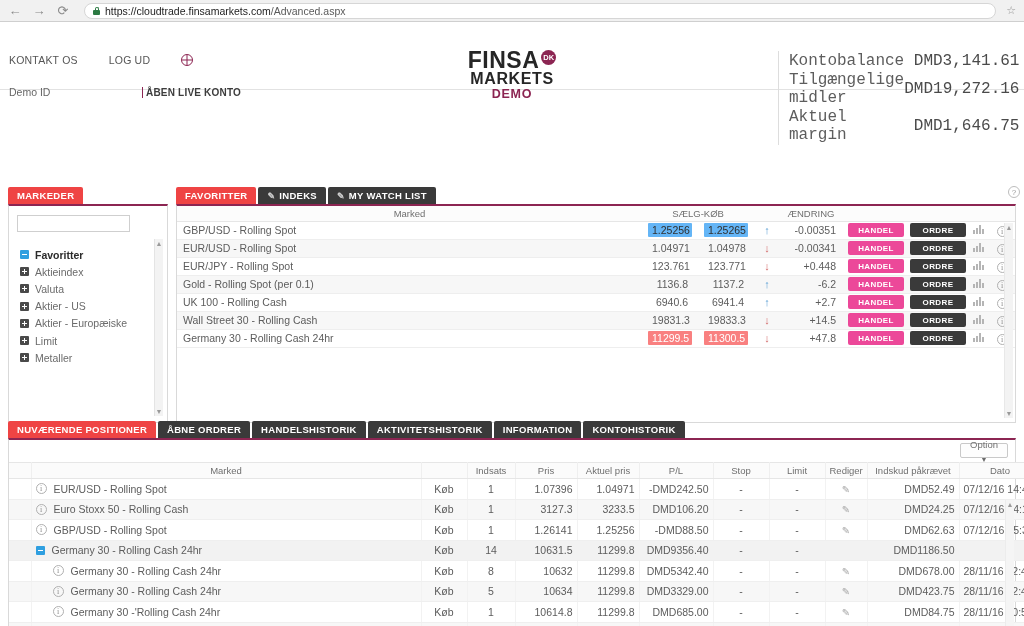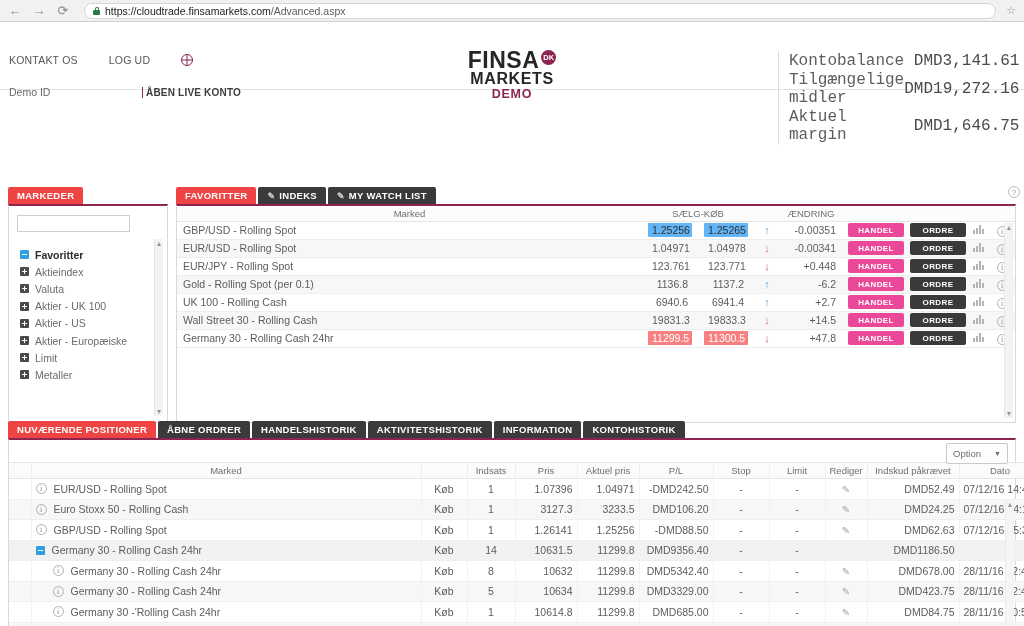--- a/index.html
+++ b/index.html
@@ -223,24 +223,24 @@
 
   
   #bottom-panel { position: absolute; left: 8px; right: 8px; top: 330px; }
   #bottom-body {
     border: 1px solid #d9d9d9; border-top: 2px solid #8c2552;
     background: #fff; position: relative; height: 288px;
   }
   #options-row { height: 22px; position: relative; }
   #options-btn {
     position: absolute; right: 7px; top: 3px;
-    height: 21px; min-width: 48px; padding: 0 6px;
+    height: 15px; min-width: 48px; padding: 0 6px;
     border: 1px solid #c9c9c9; border-radius: 2px; background: #fdfdfd;
-    display: flex; align-items: center; justify-content: center; gap: 13px;
-    font-size: 9.5px; color: #707070;
+    display: flex; align-items: center; justify-content: center; gap: 6px;
+    font-size: 9.5px; color: #707070; flex-direction: column;
   }
   #options-btn .cv { font-size: 7px; color: #6b6b6b; }
 
   table.pt { width: 100%; border-collapse: collapse; table-layout: fixed; }
   table.pt th {
     font-size: 9.5px; font-weight: normal; color: #6f6f6f;
     background: #fbfbfb;
     border-top: 1px solid #e6e6e6; border-bottom: 1px solid #e6e6e6;
     border-right: 1px solid #efefef;
     height: 16px; padding: 0 4px;
@@ -344,24 +344,20 @@
           <span class="expander"></span>
           <span>Favoritter</span>
         </div>
         <div class="tree-item">
           <span class="expander plus"></span>
           <span>Aktieindex</span>
         </div>
         <div class="tree-item">
           <span class="expander plus"></span>
           <span>Valuta</span>
-        </div>
-        <div class="tree-item">
-          <span class="expander plus"></span>
-          <span>Aktier - UK 100</span>
         </div>
         <div class="tree-item">
           <span class="expander plus"></span>
           <span>Aktier - US</span>
         </div>
         <div class="tree-item">
           <span class="expander plus"></span>
           <span>Aktier - Europæiske</span>
         </div>
         <div class="tree-item">

